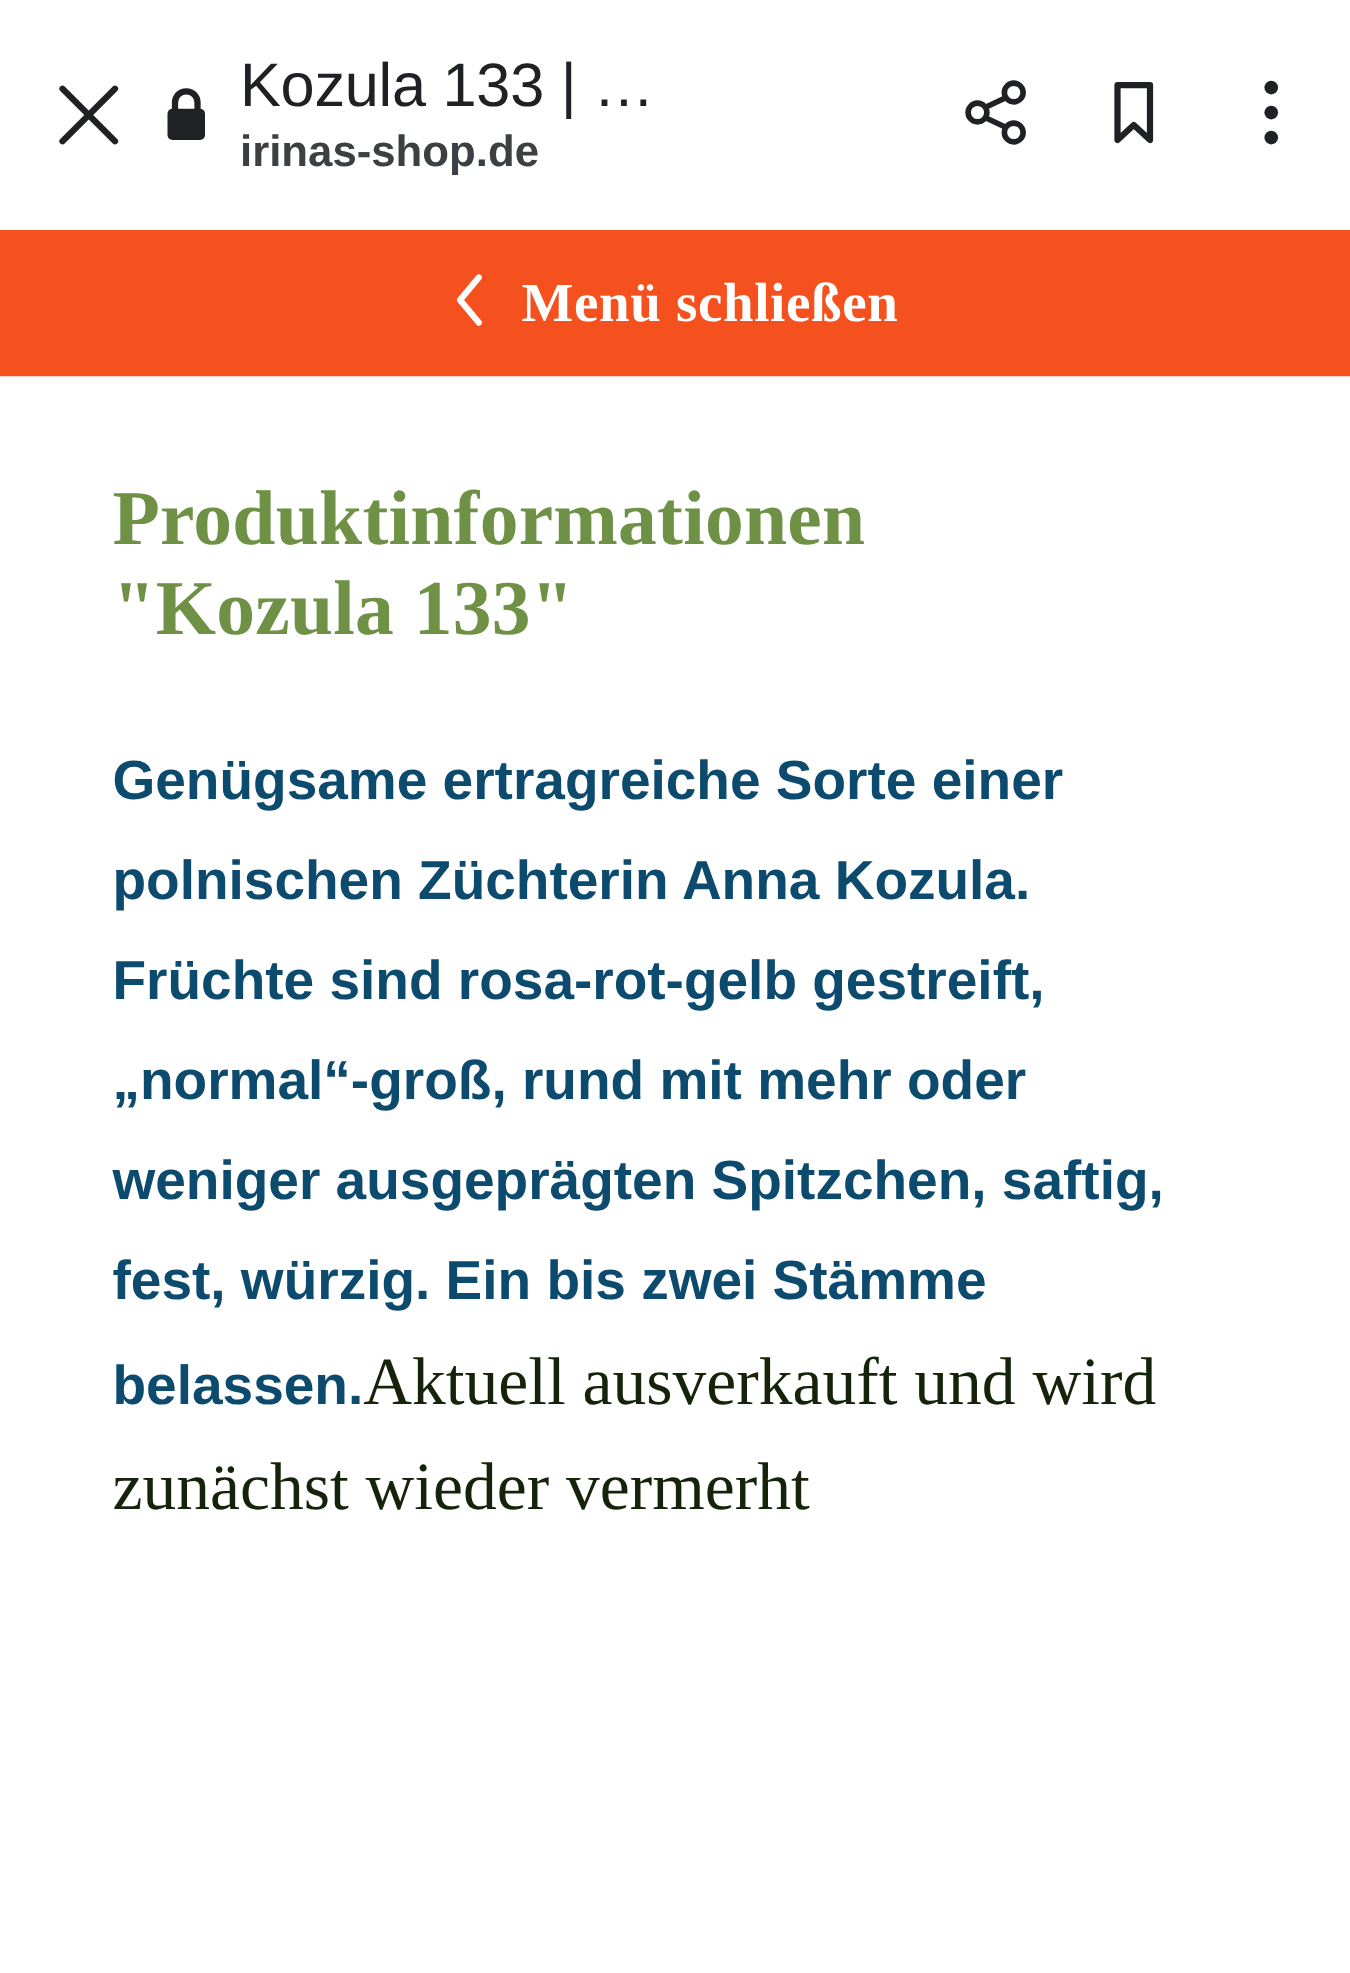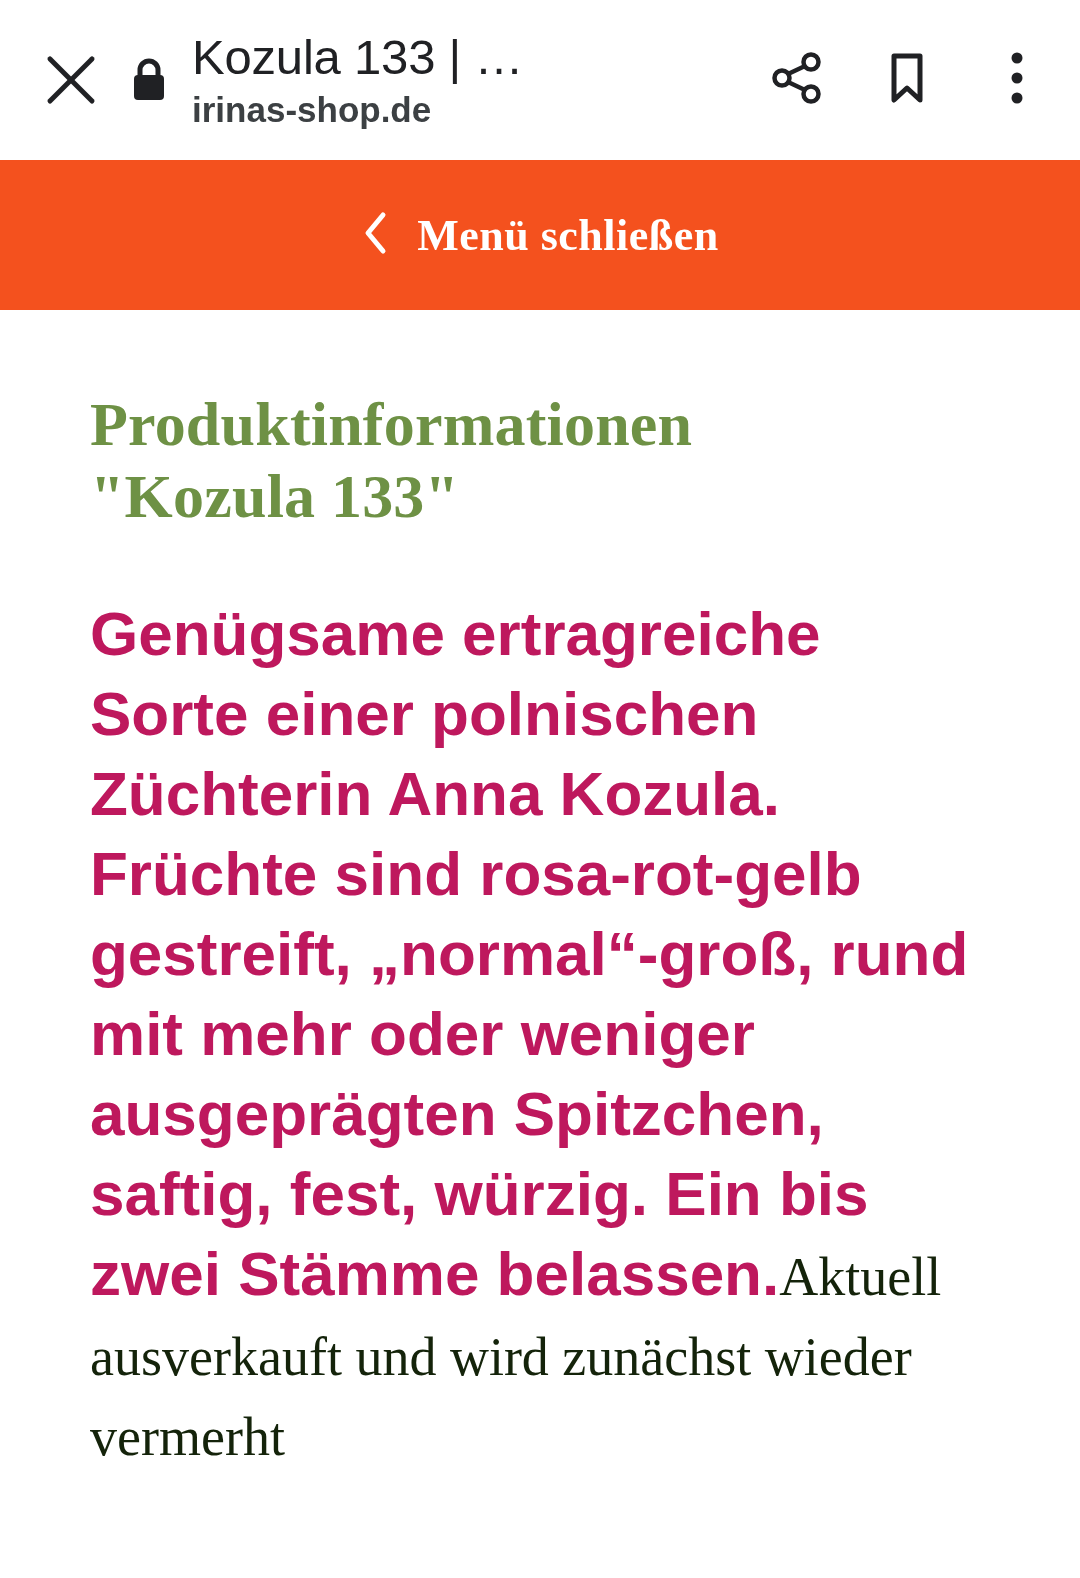--- a/index.html
+++ b/index.html
@@ -10,21 +10,21 @@
   body {
     width: 1080px;
     height: 1578px;
     overflow: hidden;
     font-family: "Liberation Sans", sans-serif;
     -webkit-font-smoothing: antialiased;
   }
 
   
   .topbar {
-    height: 160px;
+    height: 184px;
     display: flex;
     align-items: center;
     background: #ffffff;
     box-sizing: border-box;
     padding: 0 34px 0 40px;
   }
   .close-btn {
     width: 62px;
     height: 62px;
     flex: 0 0 auto;
@@ -80,21 +80,21 @@
   .icon-btn {
     width: 58px;
     height: 58px;
     display: flex;
     align-items: center;
     justify-content: center;
   }
 
   
   .menu-bar {
-    height: 150px;
+    height: 117px;
     background: #f4511e;
     display: flex;
     align-items: center;
     justify-content: center;
     gap: 26px;
   }
   .menu-bar .chev {
     display: block;
   }
   .menu-label {
@@ -120,23 +120,23 @@
     max-width: 800px;
   }
   .prod-desc {
     font-size: 0;
     margin: 0;
     max-width: 905px;
   }
   .prod-desc .bold {
     font-family: "Liberation Sans", sans-serif;
     font-weight: bold;
-    font-size: 62px;
+    font-size: 44px;
     line-height: 80px;
-    color: #be185d;
+    color: #0c4a6e;
   }
   .prod-desc .serif {
     font-family: "Liberation Serif", serif;
     font-weight: normal;
     font-size: 54px;
     line-height: 80px;
     color: #14230a;
   }
 </style>
 </head>

